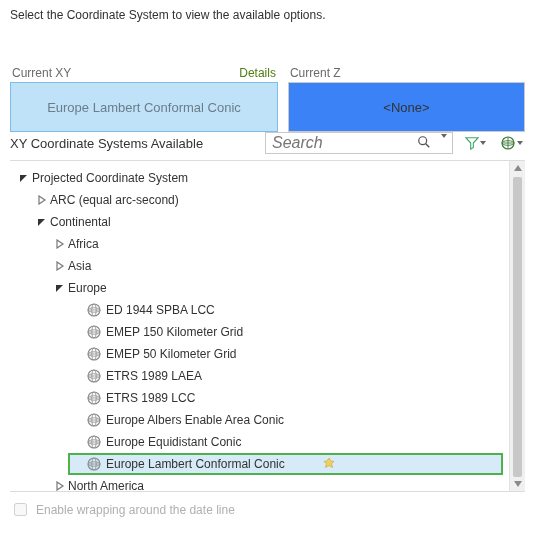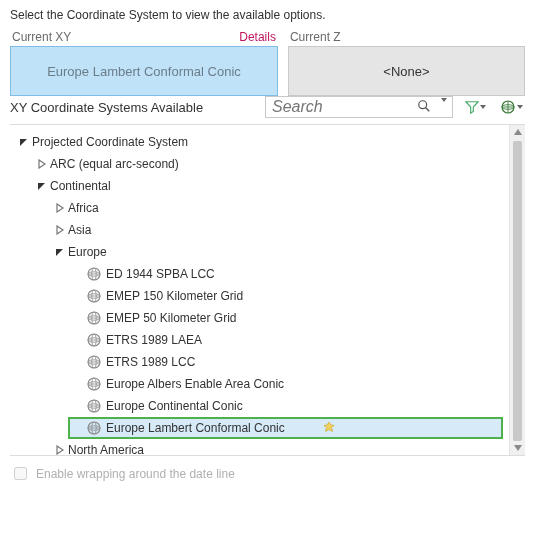--- a/index.html
+++ b/index.html
@@ -30,40 +30,41 @@
     gap: 10px;
   }
   .col-xy { flex: 1 1 52%; }
   .col-z  { flex: 1 1 46%; }
   .header-line {
     display: flex;
     justify-content: space-between;
     align-items: baseline;
     padding: 0 2px 2px 2px;
     color: #6a6a6a;
+    margin-top: 36px;
   }
   .details-link {
-    color: #be185d;
+    color: #4d7c0f;
     cursor: pointer;
   }
   .big-box {
     border: 1px solid #c9c9c9;
     height: 50px;
     display: flex;
     align-items: center;
     justify-content: center;
     font-size: 13px;
   }
   .big-box.xy {
     background: #bfe2f9;
     border-color: #80bde6;
     color: #6b7d89;
   }
   .big-box.z {
-    background: #e5e5e5;
+    background: #3b82f6;
     color: #333;
   }
   .section-title-row {
     display: flex;
     align-items: center;
     gap: 8px;
   }
   .section-title {
     font-size: 13px;
     color: #333;
@@ -420,21 +421,21 @@
         <li>
             <div class="node clickable">
           <span class="spacer3"></span>
               <span class="caret"></span>
           <span class="globe-icon"><svg width="16" height="16" viewBox="0 0 16 16">
                   <circle cx="8" cy="8" r="6" fill="none" stroke="#8a8a8a" stroke-width="1.1"></circle>
                   <ellipse cx="8" cy="8" rx="6" ry="2.2" fill="none" stroke="#8a8a8a" stroke-width="0.8"></ellipse>
                   <ellipse cx="8" cy="8" rx="2.2" ry="6" fill="none" stroke="#8a8a8a" stroke-width="0.8"></ellipse>
                   <line x1="2" y1="8" x2="14" y2="8" stroke="#8a8a8a" stroke-width="0.8"></line>
                 </svg></span>
-          <span class="node-label">Europe Continental Conic</span>
+          <span class="node-label">Europe Equidistant Conic</span>
         </div>
           </li>
 
         <li class="leaf-row selected">
           <div class="hl"></div>
           <div class="node clickable">
             <span class="spacer3"></span>
               <span class="caret"></span>
             <span class="globe-icon"><svg width="16" height="16" viewBox="0 0 16 16">
                   <circle cx="8" cy="8" r="6" fill="none" stroke="#8a8a8a" stroke-width="1.1"></circle>

